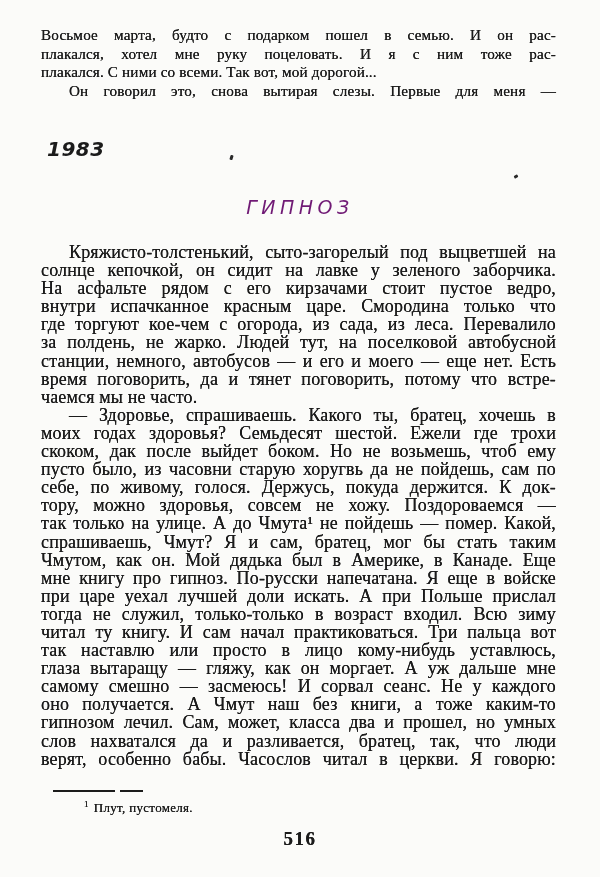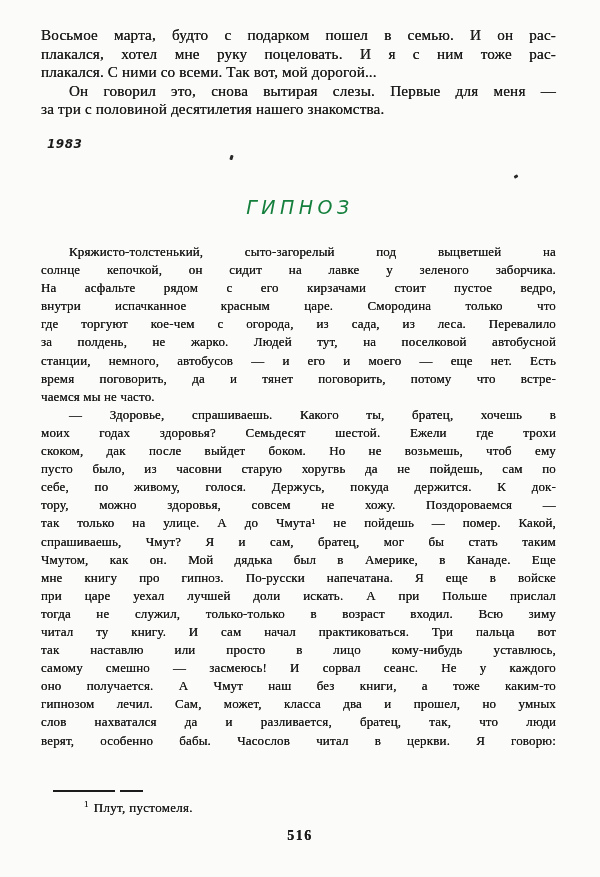--- a/index.html
+++ b/index.html
@@ -22,21 +22,21 @@
     left: 41px;
     width: 515px;
   }
   .top-block {
     top: 26px;
     font-size: 15.2px;
     line-height: 18.5px;
   }
   .main-block {
     top: 243px;
-    font-size: 13px;
+    font-size: 18px;
     line-height: 18.1px;
   }
   .line {
     text-align: justify;
     text-align-last: justify;
     letter-spacing: 0.15px;
     text-shadow: 0 0 0.3px currentColor;
   }
   .line.lastline {
     text-align-last: left;
@@ -44,37 +44,37 @@
   .line.indent {
     padding-left: 28px;
   }
   .year {
     position: absolute;
     left: 47px;
     top: 137px;
     font-family: "DejaVu Sans", sans-serif;
     font-style: italic;
     font-weight: bold;
-    font-size: 12px;
+    font-size: 20px;
     letter-spacing: 0.5px;
     text-align: right;
   }
   .title {
     position: absolute;
     left: 0;
     top: 196px;
     width: 600px;
     margin: 0;
     text-align: center;
     font-family: "DejaVu Sans", sans-serif;
     font-style: italic;
     font-weight: 500;
     font-size: 19px;
     letter-spacing: 4.5px;
-    color: #15803d;
+    color: #701a75;
   }
   .speck {
     position: absolute;
     background: #2a2a2a;
     border-radius: 1px;
   }
   .speck1 { left: 230px; top: 155px; width: 3px; height: 5px; transform: rotate(18deg); }
   .speck2 { left: 514px; top: 175px; width: 4px; height: 3px; transform: rotate(-30deg); }
   .footnote-rule {
     position: absolute;
@@ -108,37 +108,36 @@
   .footnote sup {
     font-size: 9px;
     margin-right: 5px;
   }
   .page-number {
     position: absolute;
     left: 0;
     top: 828px;
     width: 600px;
     text-align: center;
-    font-size: 14px;
+    font-size: 19px;
     font-weight: bold;
     letter-spacing: 1.5px;
     text-shadow: 0 0 0.3px currentColor;
   }
 </style>
 </head>
 <body>
 
 <div class="page">
 
   <div class="text-block top-block" id="top-paragraphs">
       <div class="line">Восьмое марта, будто с подарком пошел в семью. И он рас-</div>
       <div class="line">плакался, хотел мне руку поцеловать. И я с ним тоже рас-</div>
       <div class="line lastline">плакался. С ними со всеми. Так вот, мой дорогой...</div>
       <div class="line indent">Он говорил это, снова вытирая слезы. Первые для меня —</div>
-      <div class="line lastline">за три с половиной десятилетия нашего знакомства.</div>
     </div>
 
   <div class="year">1983</div>
 
   <div class="speck speck1"></div>
   <div class="speck speck2"></div>
 
   <h1 class="title">ГИПНОЗ</h1>
 
   <div class="text-block main-block" id="main-paragraphs">
@@ -158,20 +157,21 @@
       <div class="line">себе, по живому, голося. Держусь, покуда держится. К док-</div>
       <div class="line">тору, можно здоровья, совсем не хожу. Поздороваемся —</div>
       <div class="line">так только на улице. А до Чмута¹ не пойдешь — помер. Какой,</div>
       <div class="line">спрашиваешь, Чмут? Я и сам, братец, мог бы стать таким</div>
       <div class="line">Чмутом, как он. Мой дядька был в Америке, в Канаде. Еще</div>
       <div class="line">мне книгу про гипноз. По-русски напечатана. Я еще в войске</div>
       <div class="line">при царе уехал лучшей доли искать. А при Польше прислал</div>
       <div class="line">тогда не служил, только-только в возраст входил. Всю зиму</div>
       <div class="line">читал ту книгу. И сам начал практиковаться. Три пальца вот</div>
       <div class="line">так наставлю или просто в лицо кому-нибудь уставлюсь,</div>
+      <div class="line">глаза вытаращу — гляжу, как он моргает. А уж дальше мне</div>
       <div class="line">самому смешно — засмеюсь! И сорвал сеанс. Не у каждого</div>
       <div class="line">оно получается. А Чмут наш без книги, а тоже каким-то</div>
       <div class="line">гипнозом лечил. Сам, может, класса два и прошел, но умных</div>
       <div class="line">слов нахватался да и разливается, братец, так, что люди</div>
       <div class="line">верят, особенно бабы. Часослов читал в церкви. Я говорю:</div>
     </div>
 
   <div class="footnote-rule">
     <span class="seg1"></span><span class="seg2"></span>
   </div>

